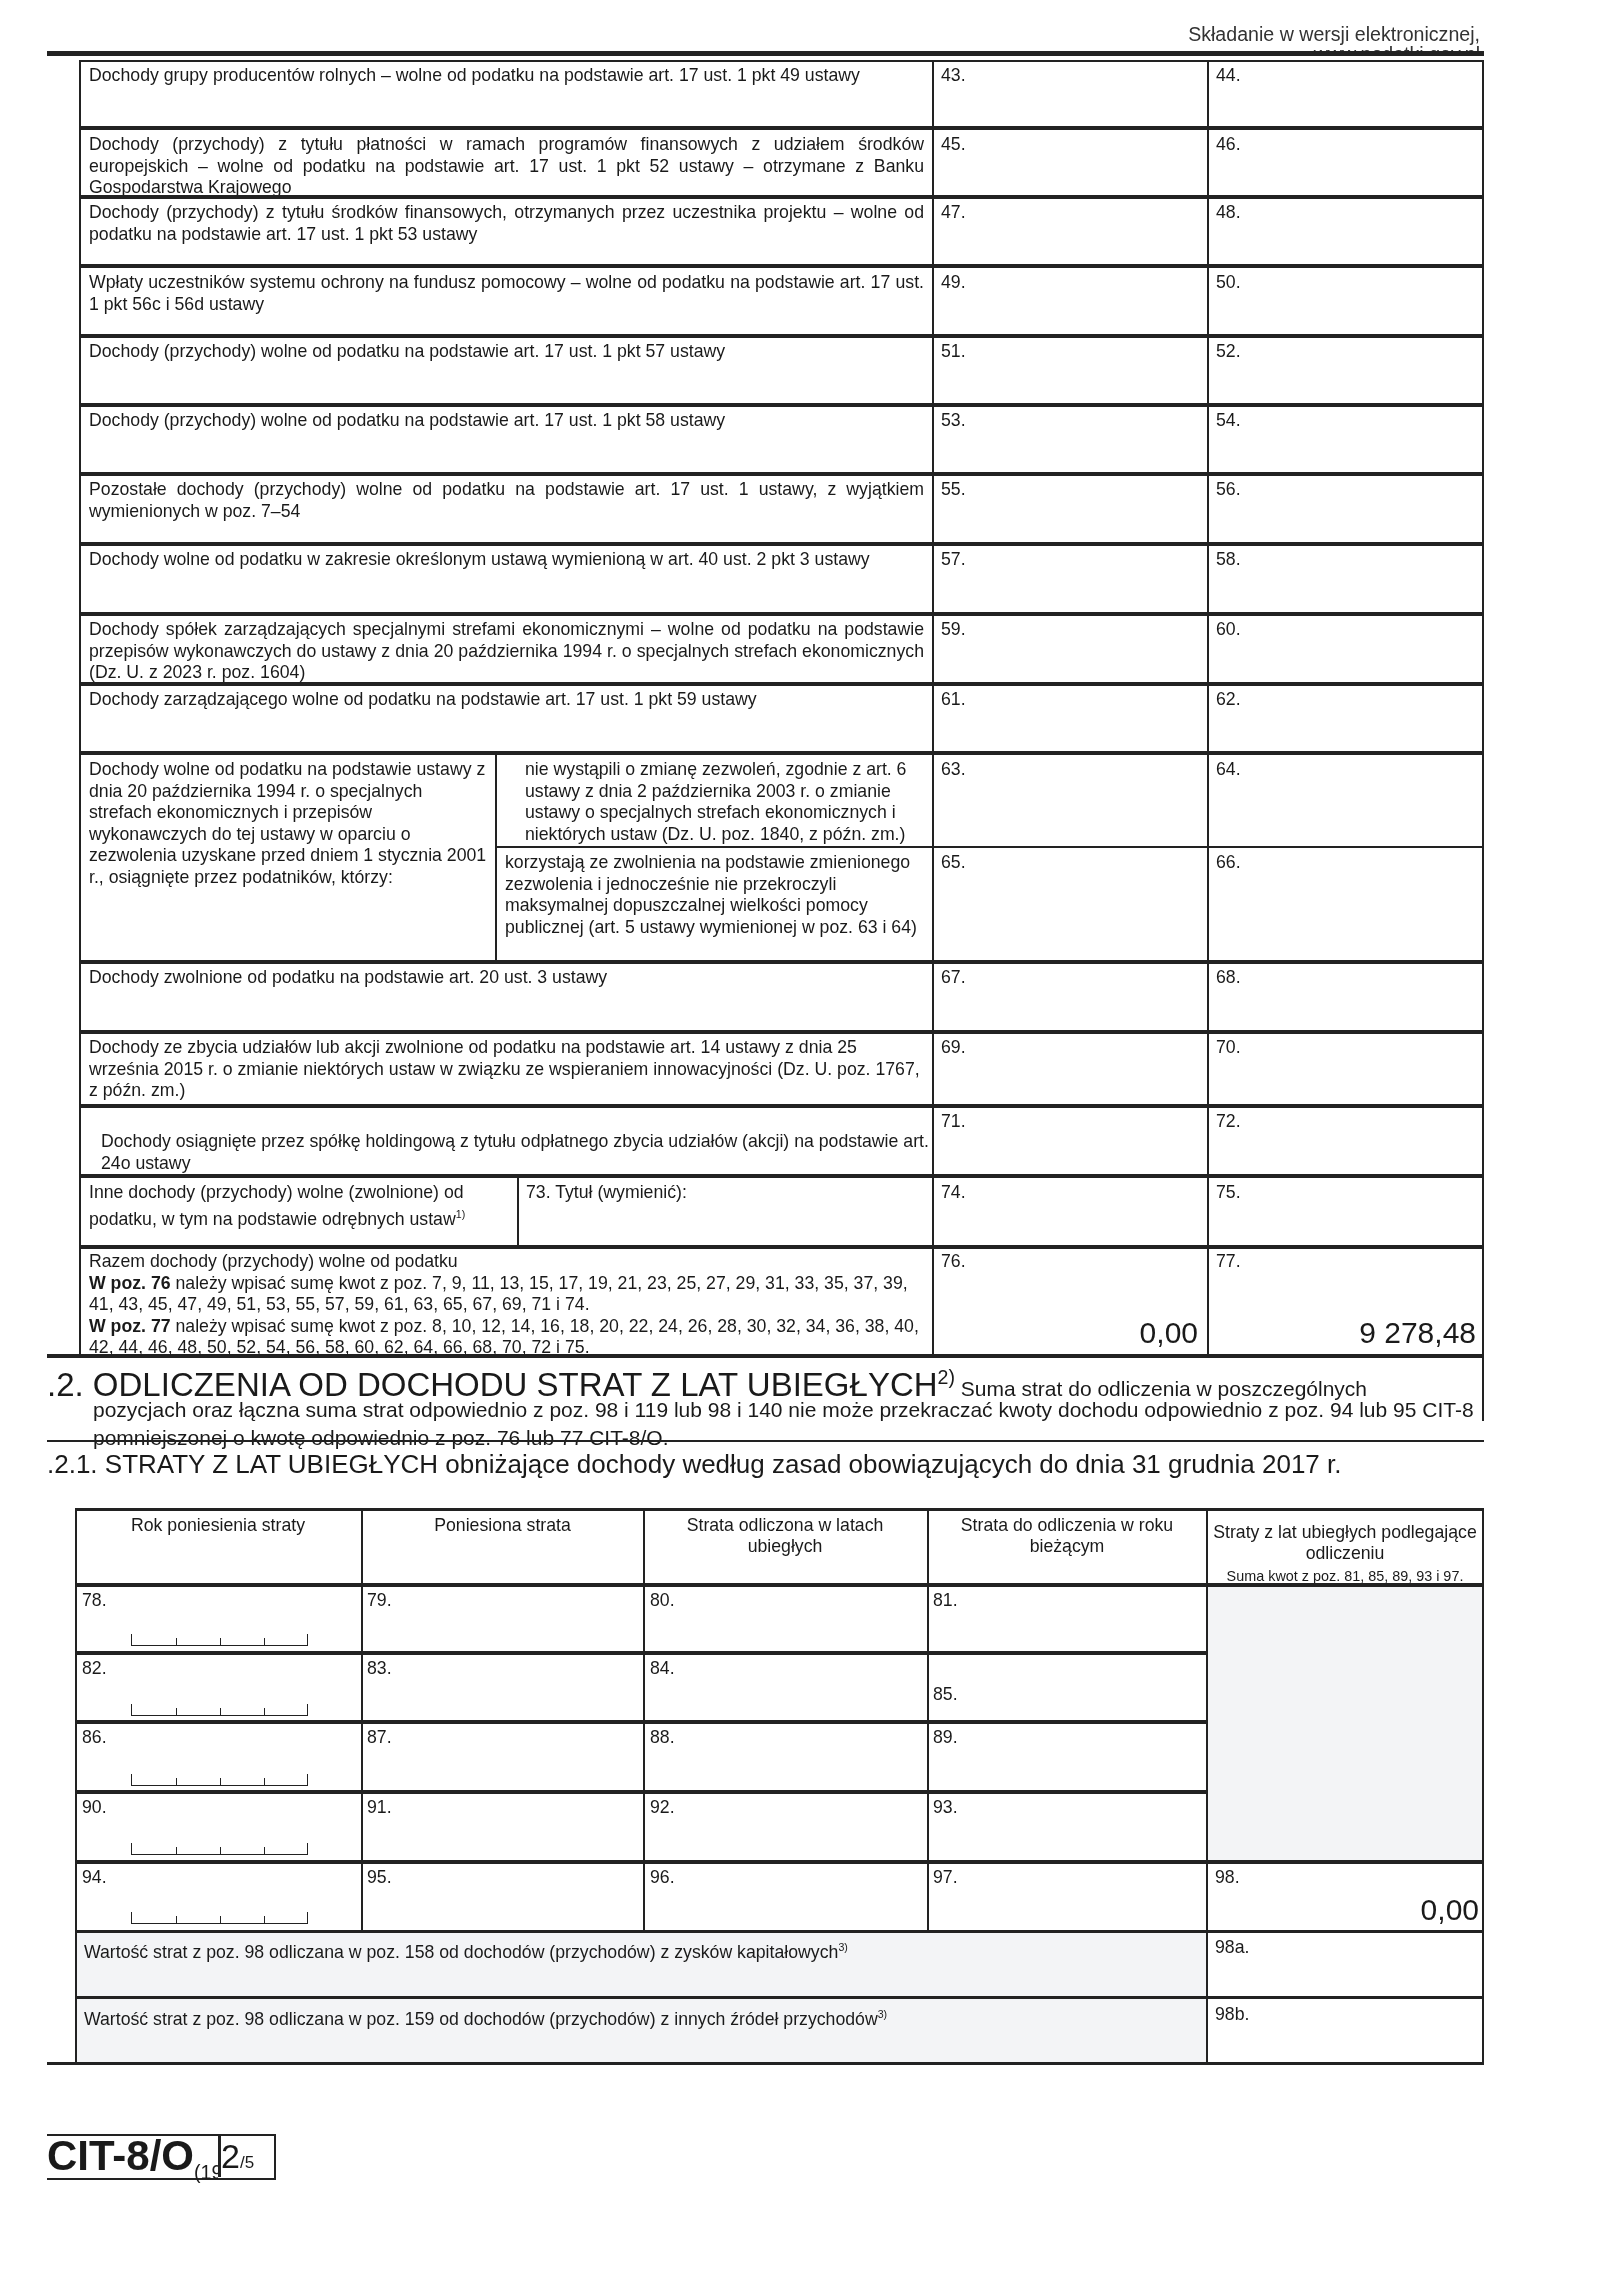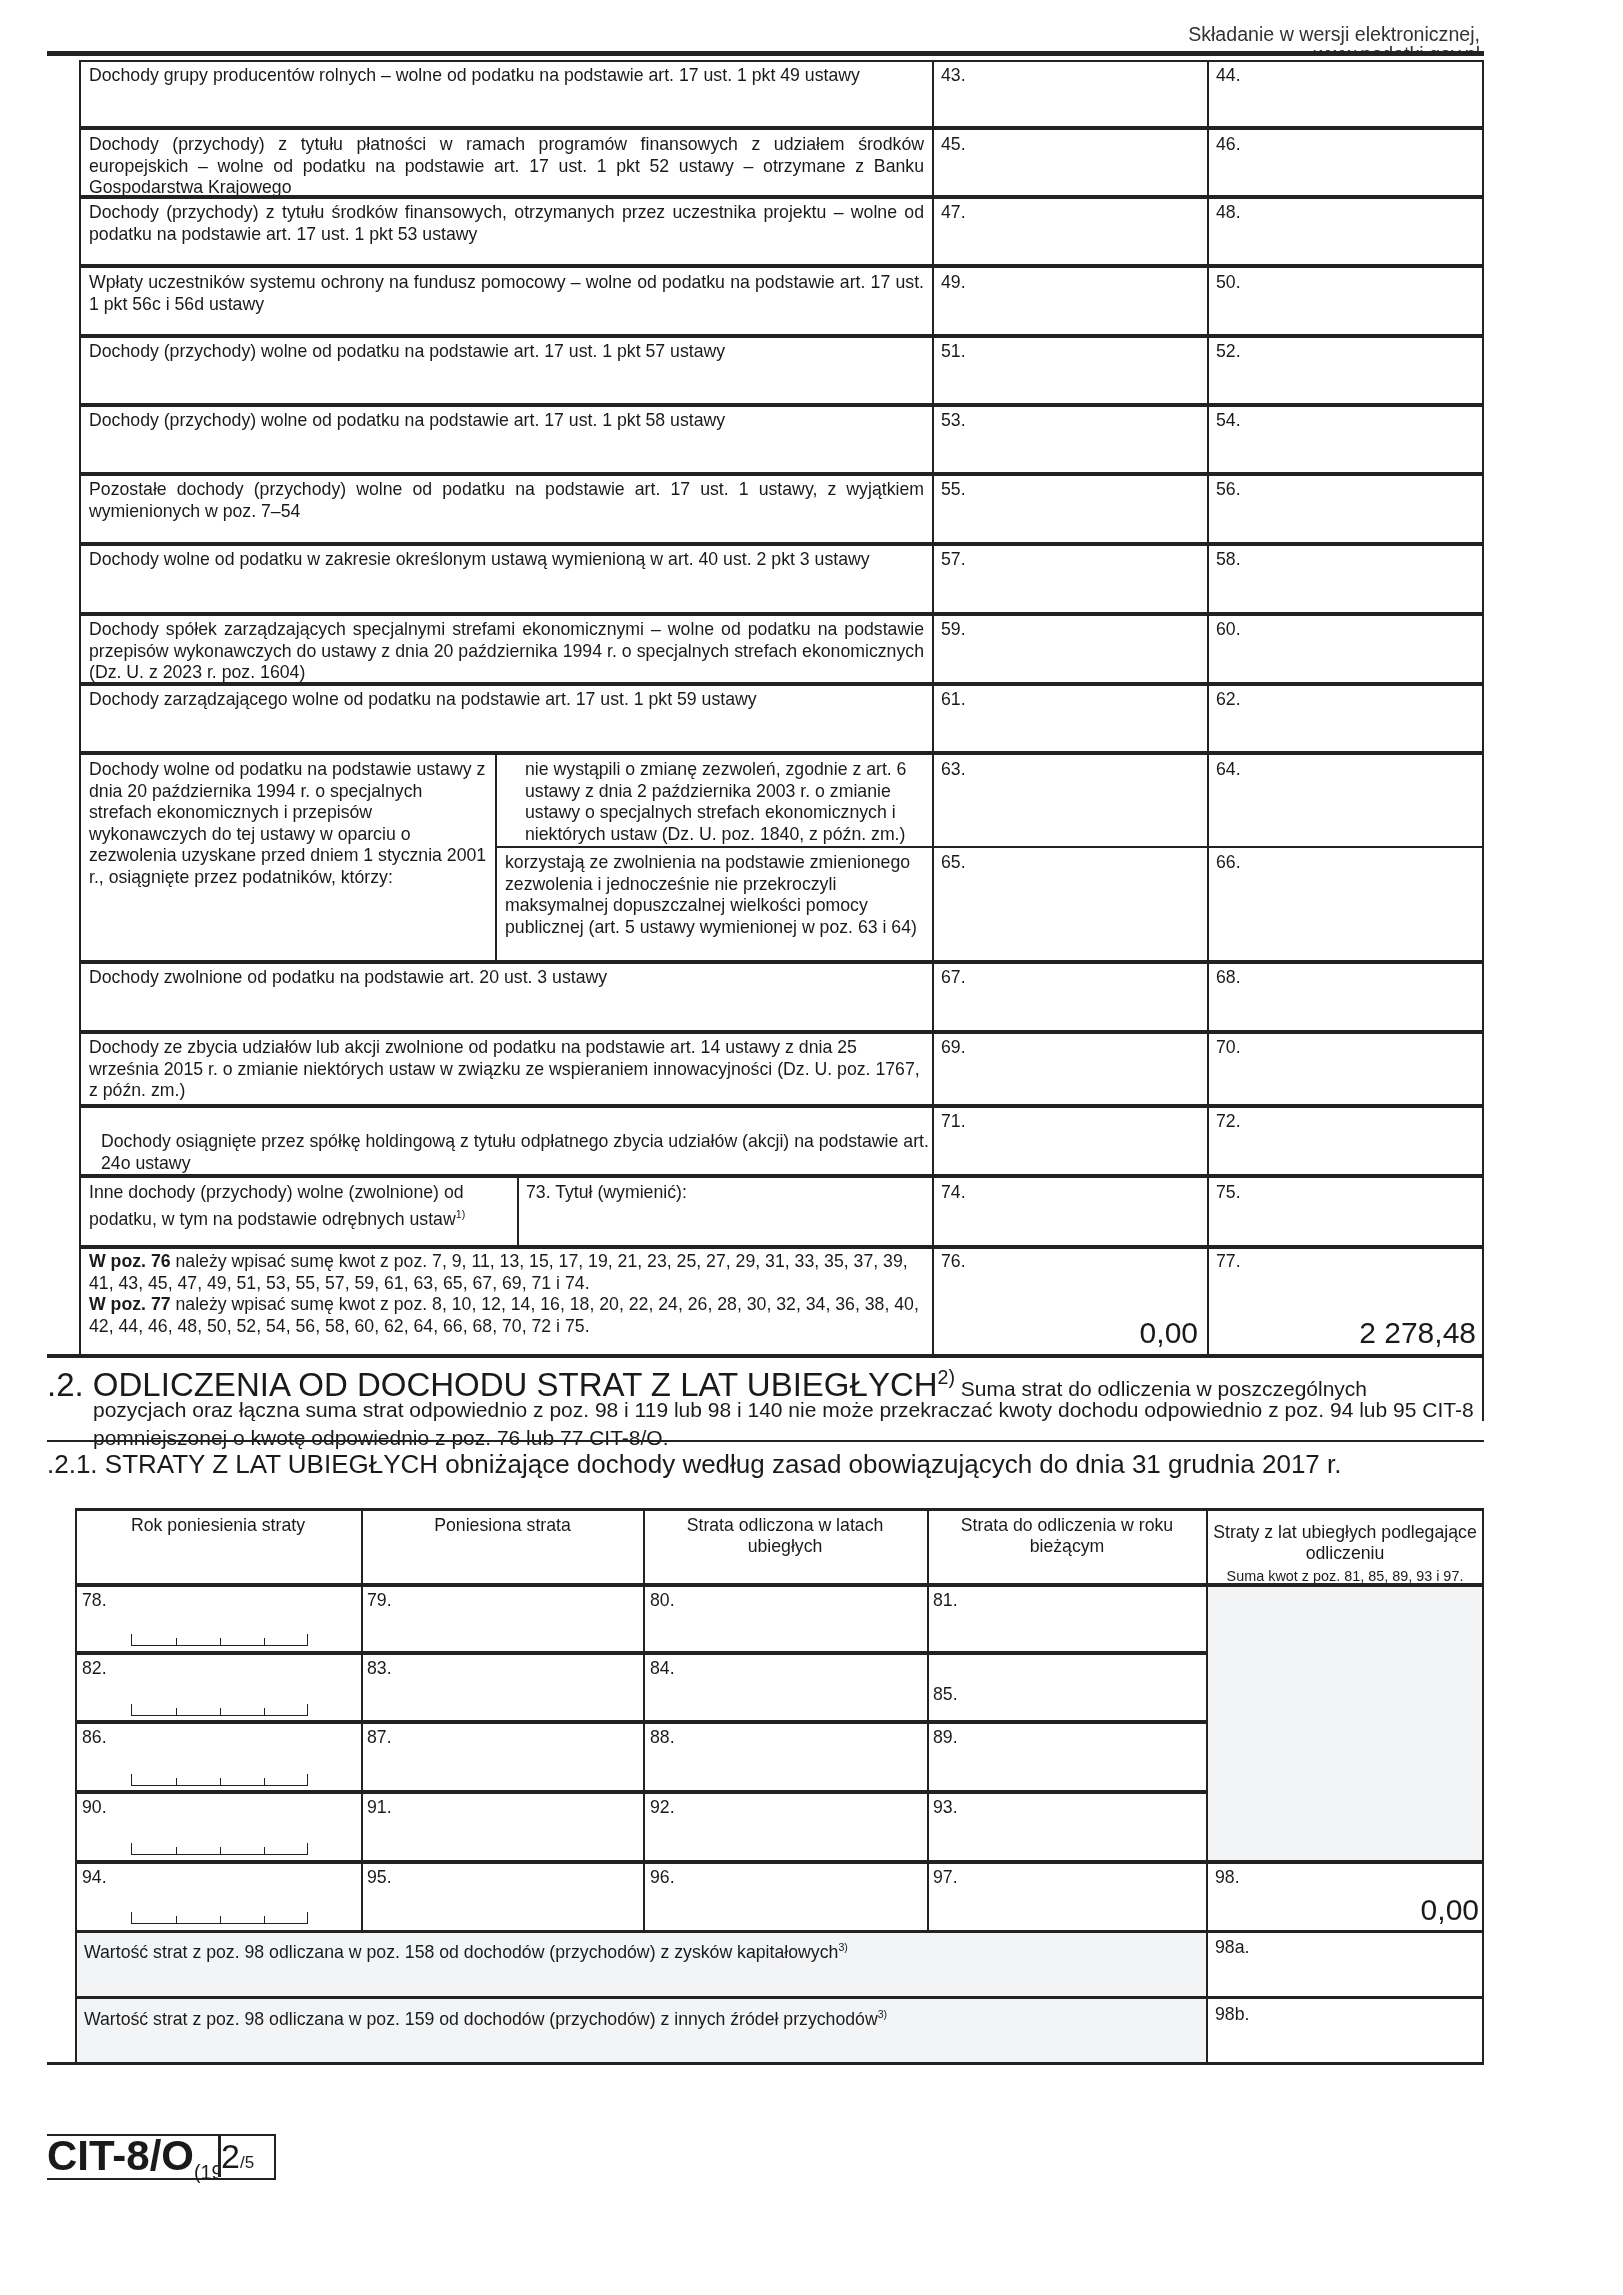--- a/index.html
+++ b/index.html
@@ -109,27 +109,28 @@
 
 <div class="abs hline thick2" style="left:79px;top:1174px;width:1405px;"></div>
 <div class="abs txt" style="left:89px;top:1182px;width:419px;text-align:left;"><span>Inne dochody (przychody) wolne (zwolnione) od podatku, w tym na podstawie odrębnych ustaw</span><sup>1)</sup></div>
 <div class="abs vline" style="left:517px;top:1174px;height:72px;"></div>
 <div class="abs txt" style="left:526px;top:1182px;width:393px;text-align:left;">73. Tytuł (wymienić):</div>
 <div class="abs num" style="left:941px;top:1182px;">74.</div>
 <div class="abs num" style="left:1216px;top:1182px;">75.</div>
 
 <div class="abs hline thick2" style="left:79px;top:1245px;width:1405px;"></div>
 <div class="abs txt" style="left:89px;top:1251px;width:831px;text-align:left;">
+  <div>Razem dochody (przychody) wolne od podatku</div>
   <div><b>W poz. 76</b><span> należy wpisać sumę kwot z poz. 7, 9, 11, 13, 15, 17, 19, 21, 23, 25, 27, 29, 31, 33, 35, 37, 39, 41, 43, 45, 47, 49, 51, 53, 55, 57, 59, 61, 63, 65, 67, 69, 71 i 74.</span></div>
   <div><b>W poz. 77</b><span> należy wpisać sumę kwot z poz. 8, 10, 12, 14, 16, 18, 20, 22, 24, 26, 28, 30, 32, 34, 36, 38, 40, 42, 44, 46, 48, 50, 52, 54, 56, 58, 60, 62, 64, 66, 68, 70, 72 i 75.</span></div>
 </div>
 <div class="abs num" style="left:941px;top:1251px;">76.</div>
 <div class="abs num" style="left:1216px;top:1251px;">77.</div>
 <div class="abs amount" style="left:936px;top:1316px;width:262px;">0,00</div>
-<div class="abs amount" style="left:1211px;top:1316px;width:265px;">2 278,48</div>
+<div class="abs amount" style="left:1211px;top:1316px;width:265px;">9 278,48</div>
 
 <div class="abs hline thick2" style="left:47px;top:1354px;width:1437px;"></div>
 <div class="abs" style="left:47px;top:1358px;width:1437px;height:63px;border-right:2px solid #222;">
   <div class="abs" style="left:0;top:1.3px;width:1427px;">
     <span class="sec-title">.2. ODLICZENIA OD DOCHODU STRAT Z LAT UBIEGŁYCH</span><sup class="sec-title" style="font-size:19.6px;vertical-align:11.8px;">2)</sup><span class="sec-note"> Suma strat do odliczenia w poszczególnych</span>
   </div>
   <div class="abs sec-note" style="left:46px;top:38px;width:1381px;">pozycjach oraz łączna suma strat odpowiednio z poz. 98 i 119 lub 98 i 140 nie może przekraczać kwoty dochodu odpowiednio z poz. 94 lub 95 CIT-8 pomniejszonej o kwotę odpowiednio z poz. 76 lub 77 CIT-8/O.</div>
 </div>
 <div class="abs hline" style="left:47px;top:1440px;width:1437px;height:2px;"></div>
 <div class="abs sub-title" style="left:47px;top:1449px;width:1433px;"><span>.2.1. STRATY Z LAT UBIEGŁYCH</span><span> obniżające dochody według zasad obowiązujących do dnia 31 grudnia 2017 r.</span></div>

